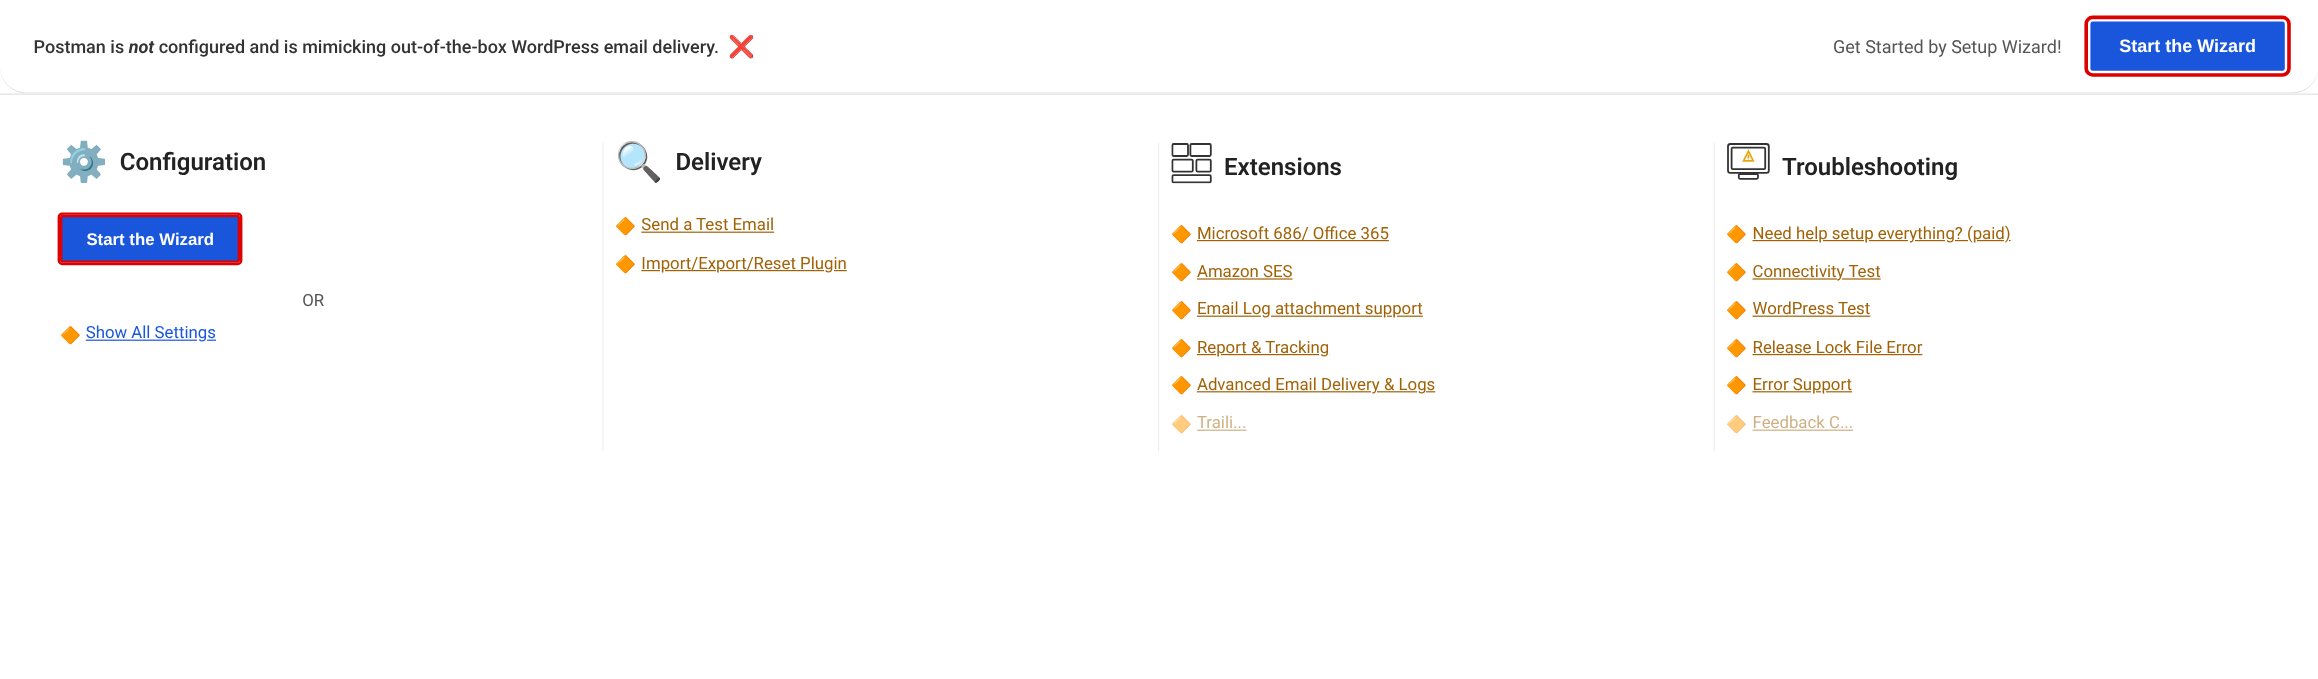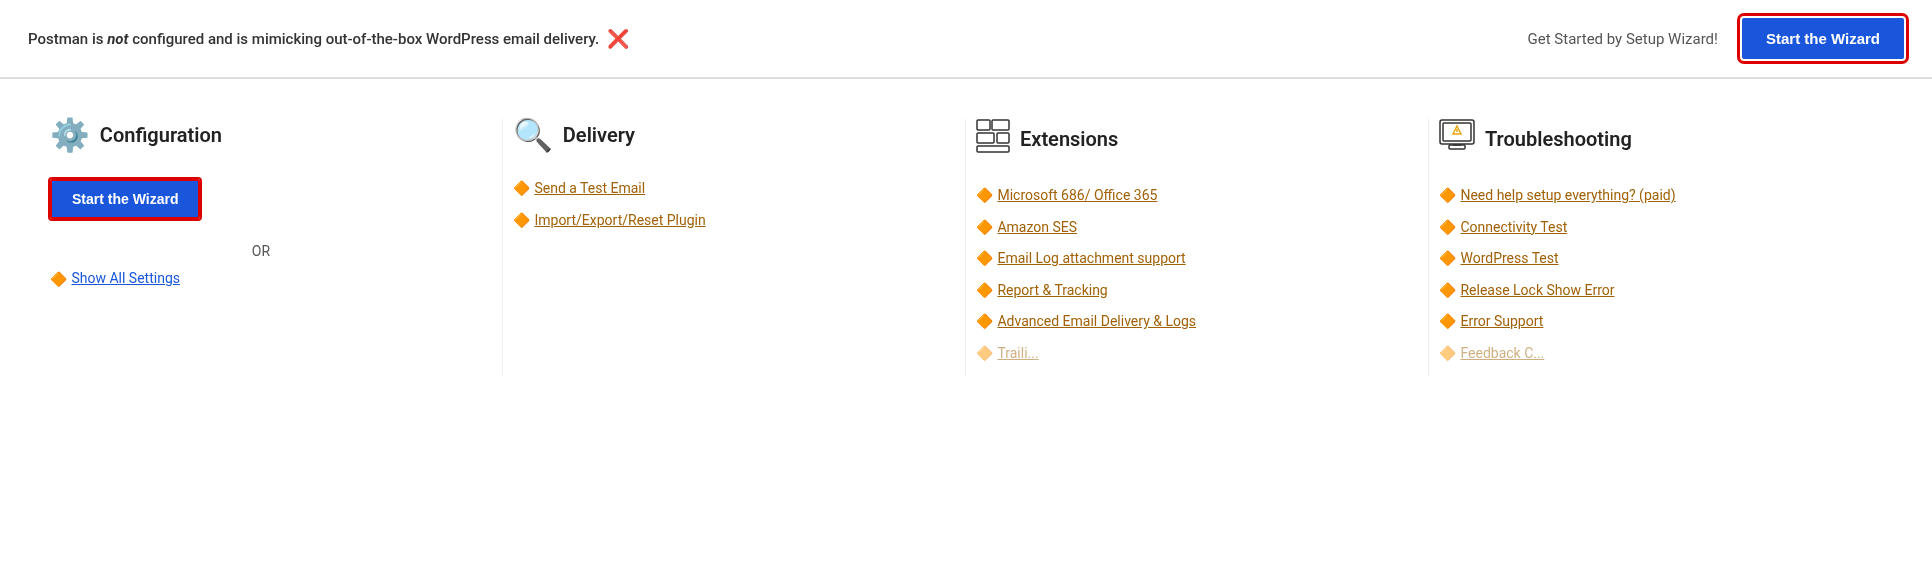--- a/index.html
+++ b/index.html
@@ -15,20 +15,21 @@
       min-height: 566px;
     }
     
     .notice-bar {
       display: flex;
       align-items: center;
       justify-content: space-between;
       padding: 18px 28px;
       border-bottom: 1px solid #ddd;
       background: #fff;
+      border-radius: 22px;
     }
     .notice-left {
       display: flex;
       align-items: center;
       gap: 8px;
       font-size: 15px;
       font-weight: 500;
     }
     .notice-left em {
       font-style: italic;
@@ -272,21 +273,21 @@
         <a href="#" class="action-link">
           <span class="link-icon">🔶</span>
           <span class="action-link-text">Connectivity Test</span>
         </a>
         <a href="#" class="action-link">
           <span class="link-icon">🔶</span>
           <span class="action-link-text">WordPress Test</span>
         </a>
         <a href="#" class="action-link">
           <span class="link-icon">🔶</span>
-          <span class="action-link-text">Release Lock Show Error</span>
+          <span class="action-link-text">Release Lock File Error</span>
         </a>
         <a href="#" class="action-link">
           <span class="link-icon">🔶</span>
           <span class="action-link-text">Error Support</span>
         </a>
         <a href="#" class="action-link fade-item">
           <span class="link-icon">🔶</span>
           <span class="action-link-text">Feedback C...</span>
         </a>
       </div>

